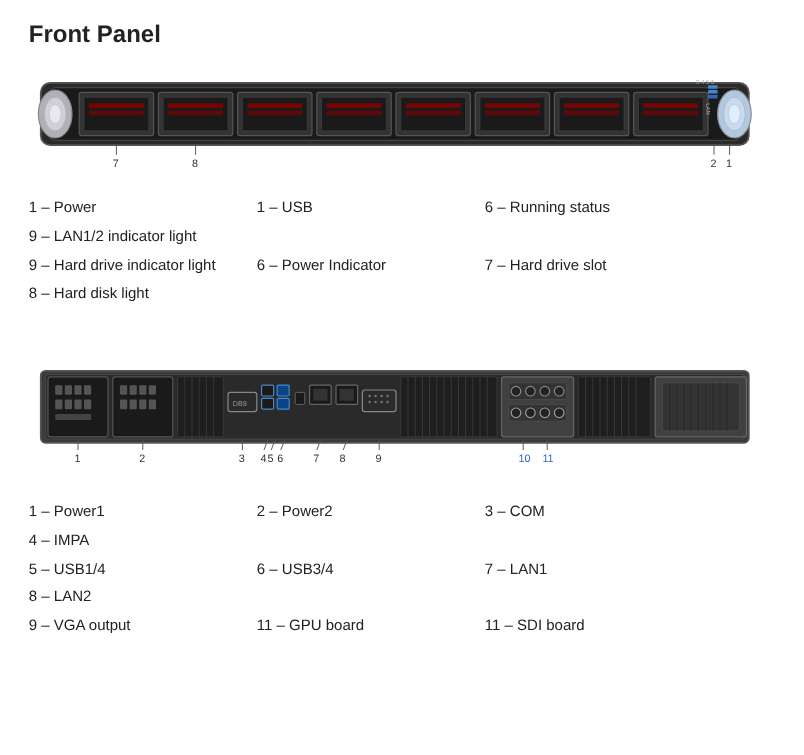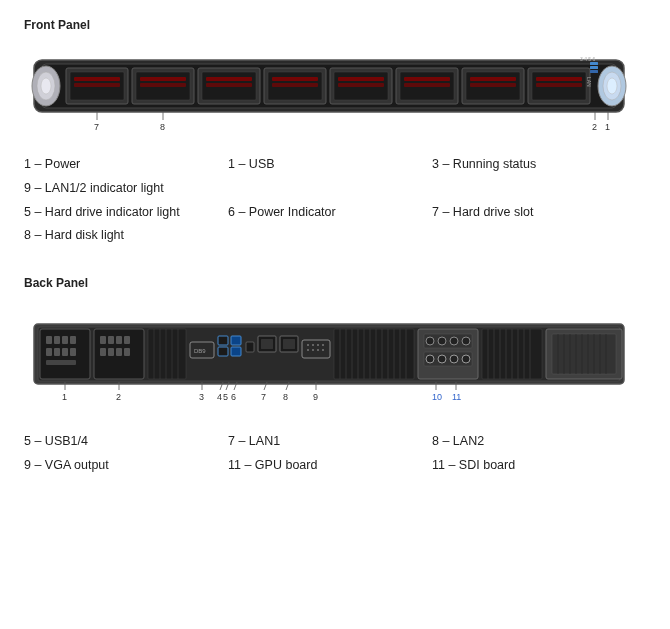--- a/index.html
+++ b/index.html
@@ -7,42 +7,42 @@
       background: #ffffff;
       font-family: Arial, sans-serif;
       font-size: 13px;
       color: #222;
       width: 670px;
       min-height: 629px;
       padding: 18px 24px;
     }
 
     .section-title {
-      font-size: 12px;
+      font-size: 20px;
       font-weight: bold;
       margin-bottom: 10px;
     }
 
     .panel-image-container {
       position: relative;
       width: 100%;
       margin-bottom: 8px;
     }
 
     .legend {
       font-size: 12.5px;
       color: #222;
       margin: 6px 0 10px 0;
       line-height: 1.9;
     }
 
     .legend-row {
       display: flex;
       flex-wrap: wrap;
-      gap: 0 44px;
+      gap: 0 30px;
     }
 
     .legend-item {
       min-width: 160px;
     }
 
     .divider {
       height: 18px;
     }
   </style>
@@ -124,36 +124,35 @@
       <text x="568" y="88" font-size="9" fill="#333">2</text>
       <line x1="584" y1="70" x2="584" y2="78" stroke="#555" stroke-width="0.8"></line>
       <text x="581" y="88" font-size="9" fill="#333">1</text>
     </svg>
   </div>
 
   <div class="legend">
     <div class="legend-row">
       <span class="legend-item">1 – Power</span>
       <span class="legend-item">1 – USB</span>
-      <span class="legend-item">3 – Running status</span>
+      <span class="legend-item">6 – Running status</span>
       <span class="legend-item">9 – LAN1/2 indicator light</span>
     </div>
     <div class="legend-row">
-      <span class="legend-item">5 – Hard drive indicator light</span>
+      <span class="legend-item">9 – Hard drive indicator light</span>
       <span class="legend-item">6 – Power Indicator</span>
       <span class="legend-item">7 – Hard drive slot</span>
       <span class="legend-item">8 – Hard disk light</span>
     </div>
   </div>
 </div>
 
 <div class="divider"></div>
 
 <div>
-  <div class="section-title">Back Panel</div>
 
   <div style="height:14px"></div>
 
   <div class="panel-image-container">
     <svg width="610" height="105" viewBox="0 0 610 105">
 
       <rect x="10" y="10" width="590" height="60" rx="4" ry="4" fill="#3a3a3a" stroke="#555" stroke-width="1.5"></rect>
 
       <rect x="14" y="13" width="582" height="54" rx="2" ry="2" fill="#2a2a2a" stroke="#444" stroke-width="1"></rect>
 
@@ -294,21 +293,28 @@
       <line x1="412" y1="68" x2="412" y2="76" stroke="#555" stroke-width="0.8"></line>
       <text x="408" y="86" font-size="9" fill="#3366cc">10</text>
 
       <line x1="432" y1="68" x2="432" y2="76" stroke="#555" stroke-width="0.8"></line>
       <text x="428" y="86" font-size="9" fill="#3366cc">11</text>
     </svg>
   </div>
 
   <div class="legend">
     <div class="legend-row">
+      <span class="legend-item">1 –  Power1</span>
+      <span class="legend-item">2 –  Power2</span>
+      <span class="legend-item">3 –  COM</span>
+      <span class="legend-item">4 –   IMPA</span>
+    </div>
+    <div class="legend-row">
       <span class="legend-item">5 –  USB1/4</span>
+      <span class="legend-item">6 –  USB3/4</span>
       <span class="legend-item">7 –  LAN1</span>
       <span class="legend-item">8 –   LAN2</span>
     </div>
     <div class="legend-row">
       <span class="legend-item">9 –  VGA output</span>
       <span class="legend-item">11 –  GPU board</span>
       <span class="legend-item">11 –  SDI board</span>
     </div>
   </div>
 </div>

